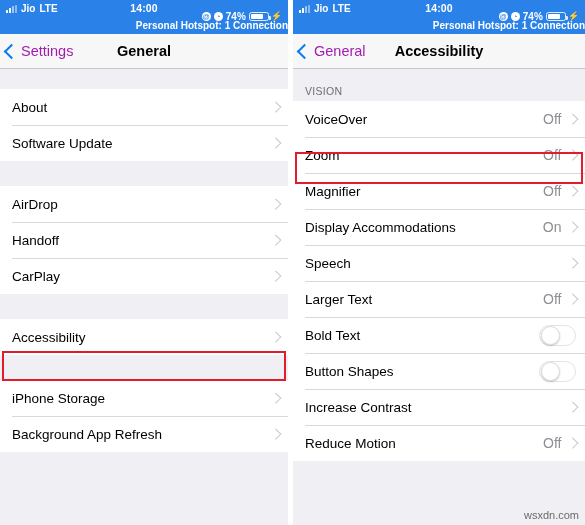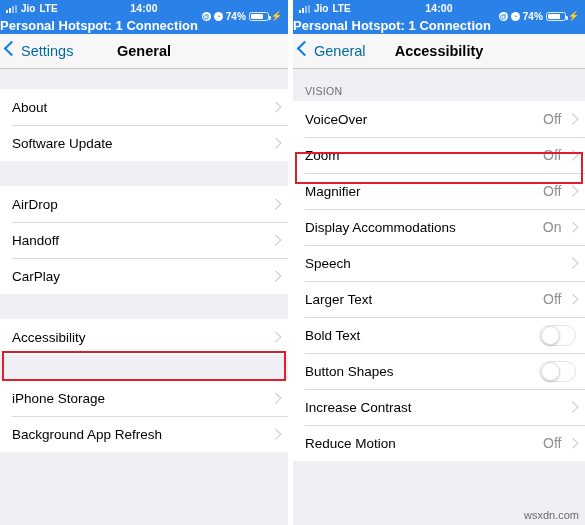--- a/index.html
+++ b/index.html
@@ -121,38 +121,39 @@
     border-radius: 1px;
     display: block;
   }
   .bolt { font-size: 9px; line-height: 9px; }
 
   
   .hotspotbar {
     height: 17px;
     background: #2a82e8;
     color: #ffffff;
-    font-size: 13px;
+    font-size: 10px;
     font-weight: 600;
-    text-align: left;
+    text-align: right;
     line-height: 17px;
   }
 
   
   .navbar {
     height: 34px;
     background: #f7f7f7;
     border-bottom: 0.5px solid #c8c7cc;
     position: relative;
     display: flex;
     align-items: center;
   }
   .nav-back {
     display: flex;
-    color: #0369a1;
+    align-items: center;
+    color: #a21caf;
     font-size: 14.5px;
     position: absolute;
     left: 6px;
     cursor: pointer;
   }
   .chev-back {
     width: 9px; height: 9px;
     border-left: 2.2px solid #0a7bf0;
     border-bottom: 2.2px solid #0a7bf0;
     transform: rotate(45deg);

